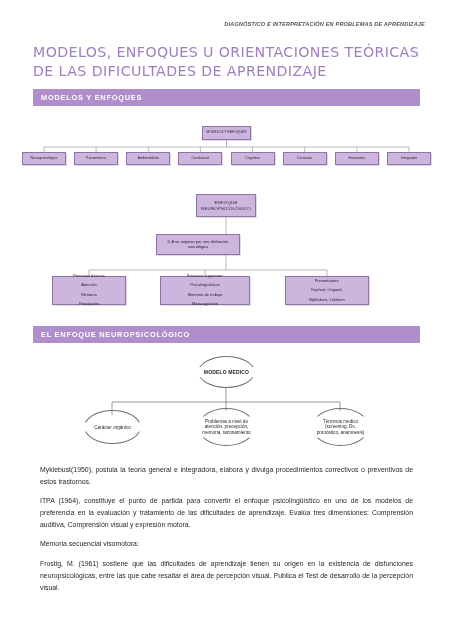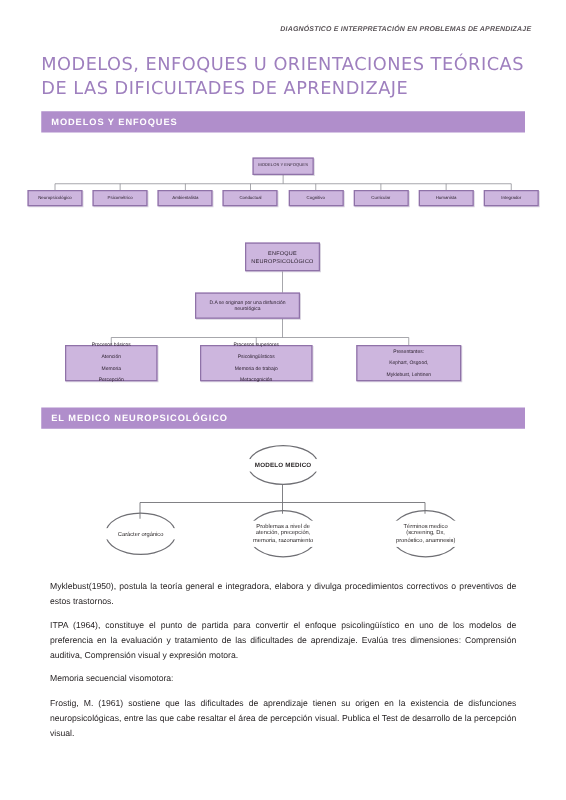--- a/index.html
+++ b/index.html
@@ -257,21 +257,21 @@
 
     <div class="node n-sub" style="left:285px; top:86px; width:84px; height:29px;">
       <span>
         <span>Presentantes:</span><br>
         <span>Kephart, Osgood,</span><br>
         <span>Myklebust, Lehtinen</span>
       </span>
     </div>
   </div>
 
-  <div class="section-bar" id="bar-enfoque">EL MEDICO NEUROPSICOLÓGICO</div>
+  <div class="section-bar" id="bar-enfoque">EL ENFOQUE NEUROPSICOLÓGICO</div>
 
   <div class="diagram" id="diagram-medico">
 
     <svg width="453" height="100">
       <g stroke="#6f6f74" stroke-width="0.7" fill="none">
 
         <line x1="226" y1="35" x2="226" y2="49"></line>
 
         <line x1="112" y1="49" x2="340" y2="49"></line>
         <line x1="112" y1="49" x2="112" y2="62"></line>

